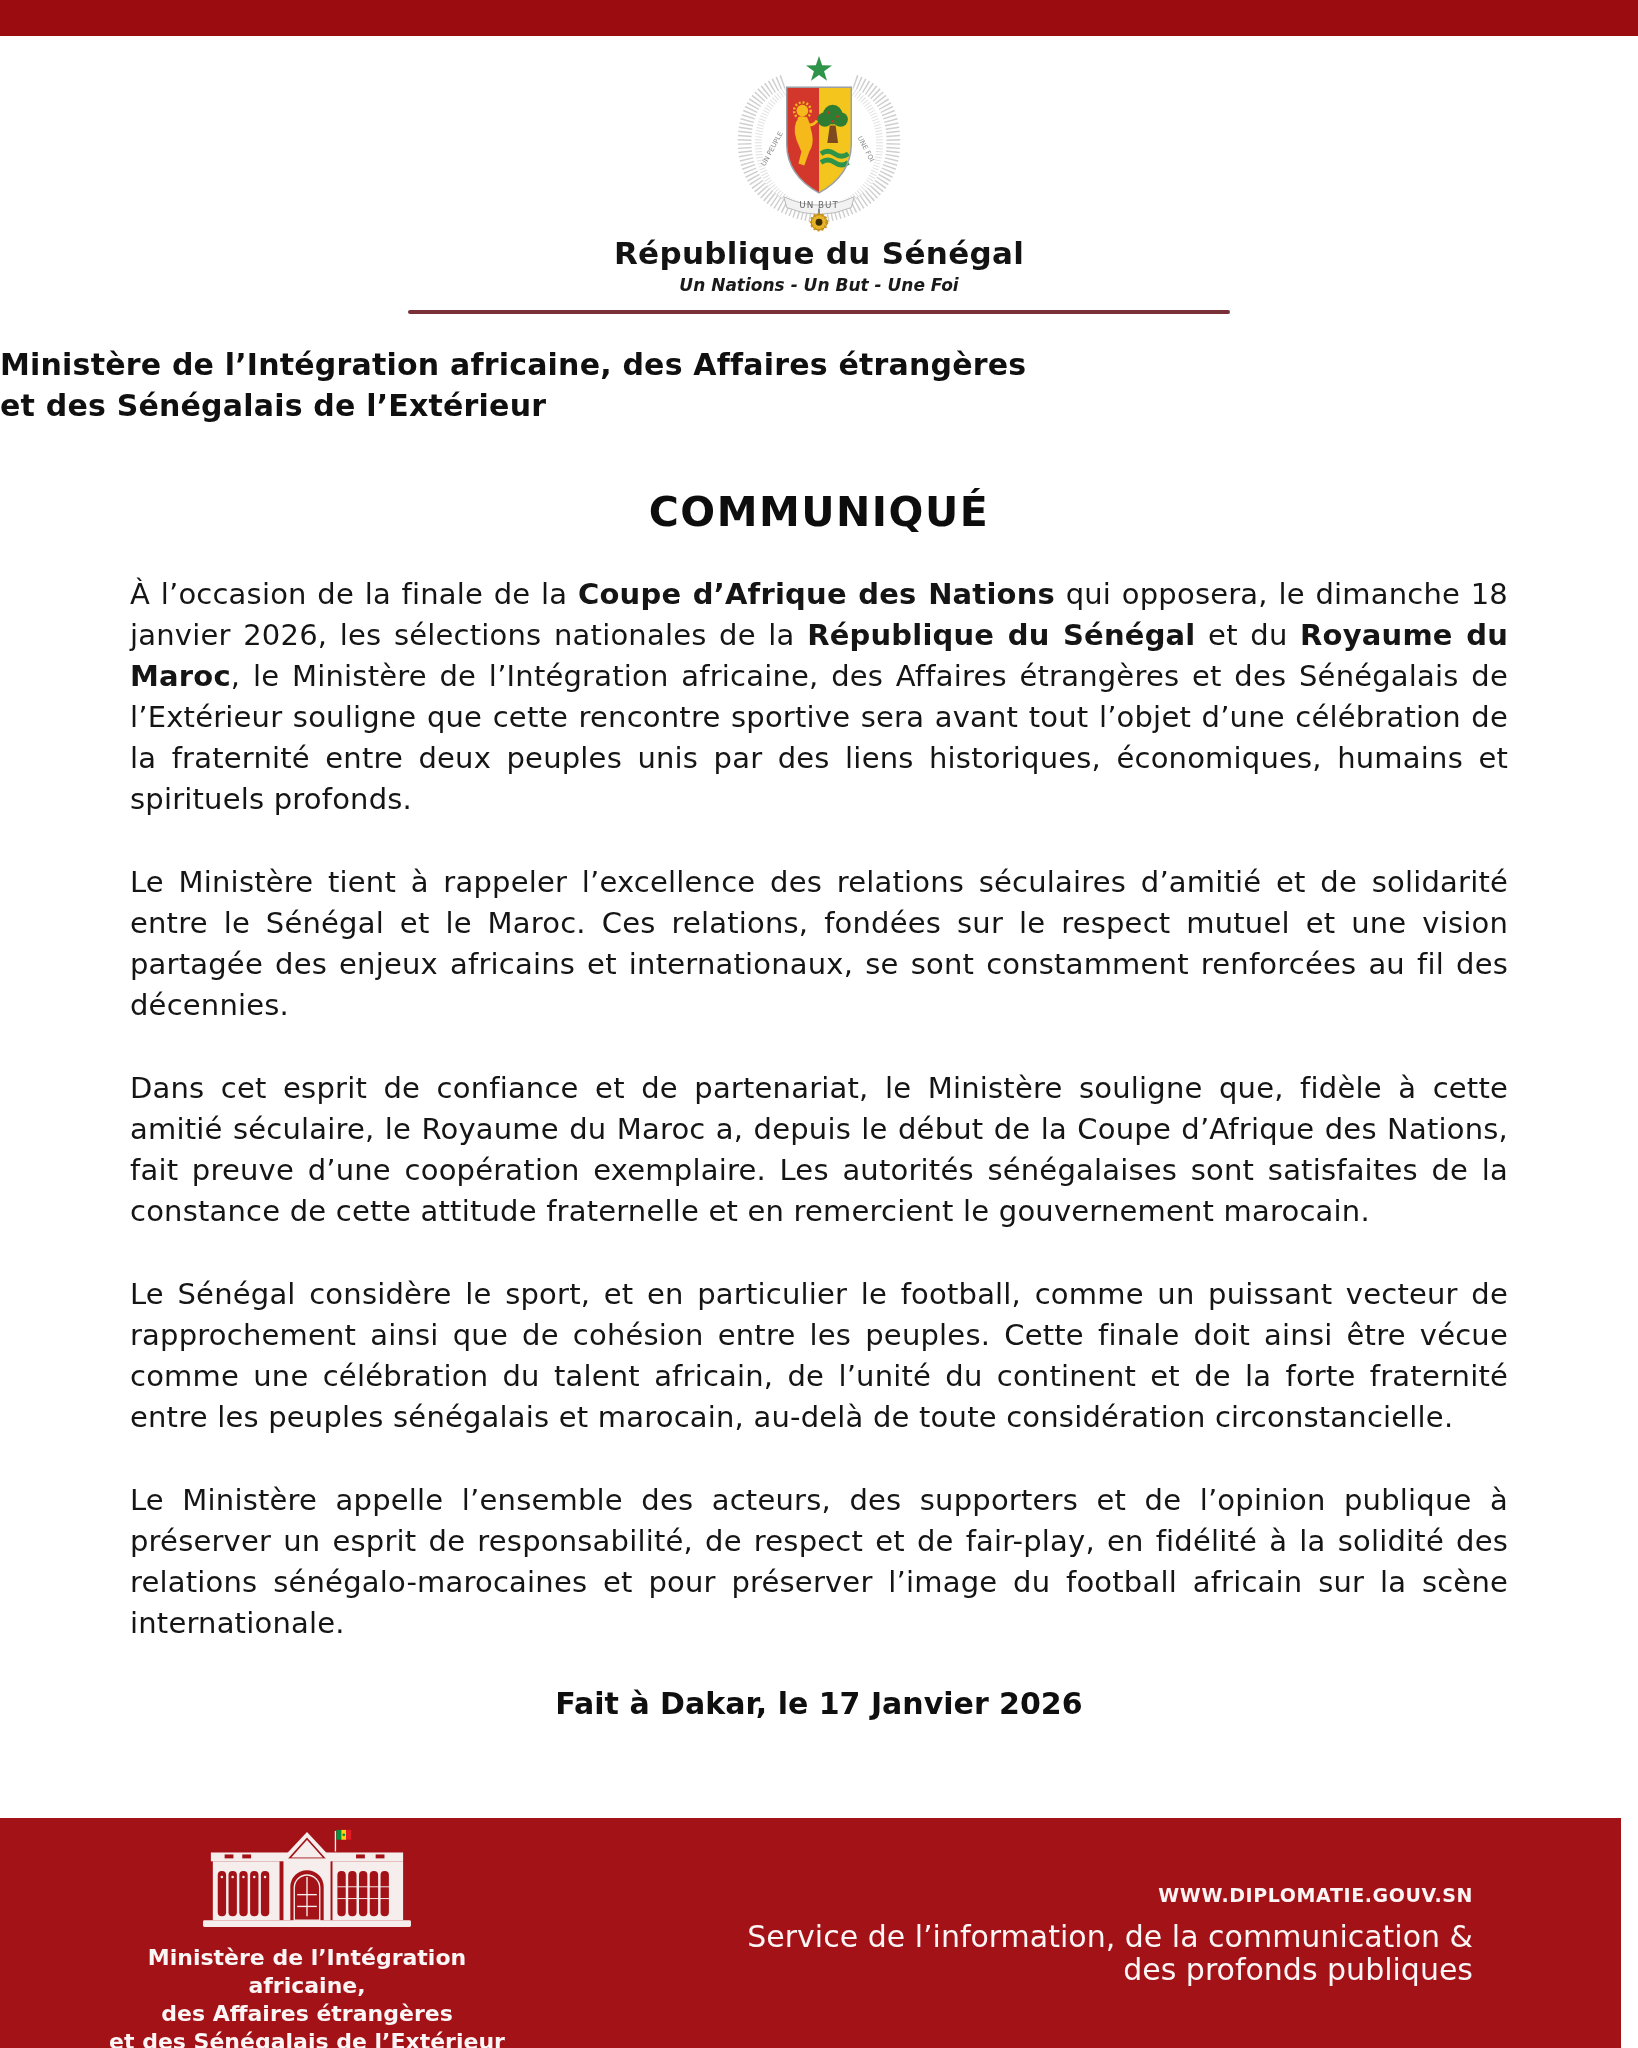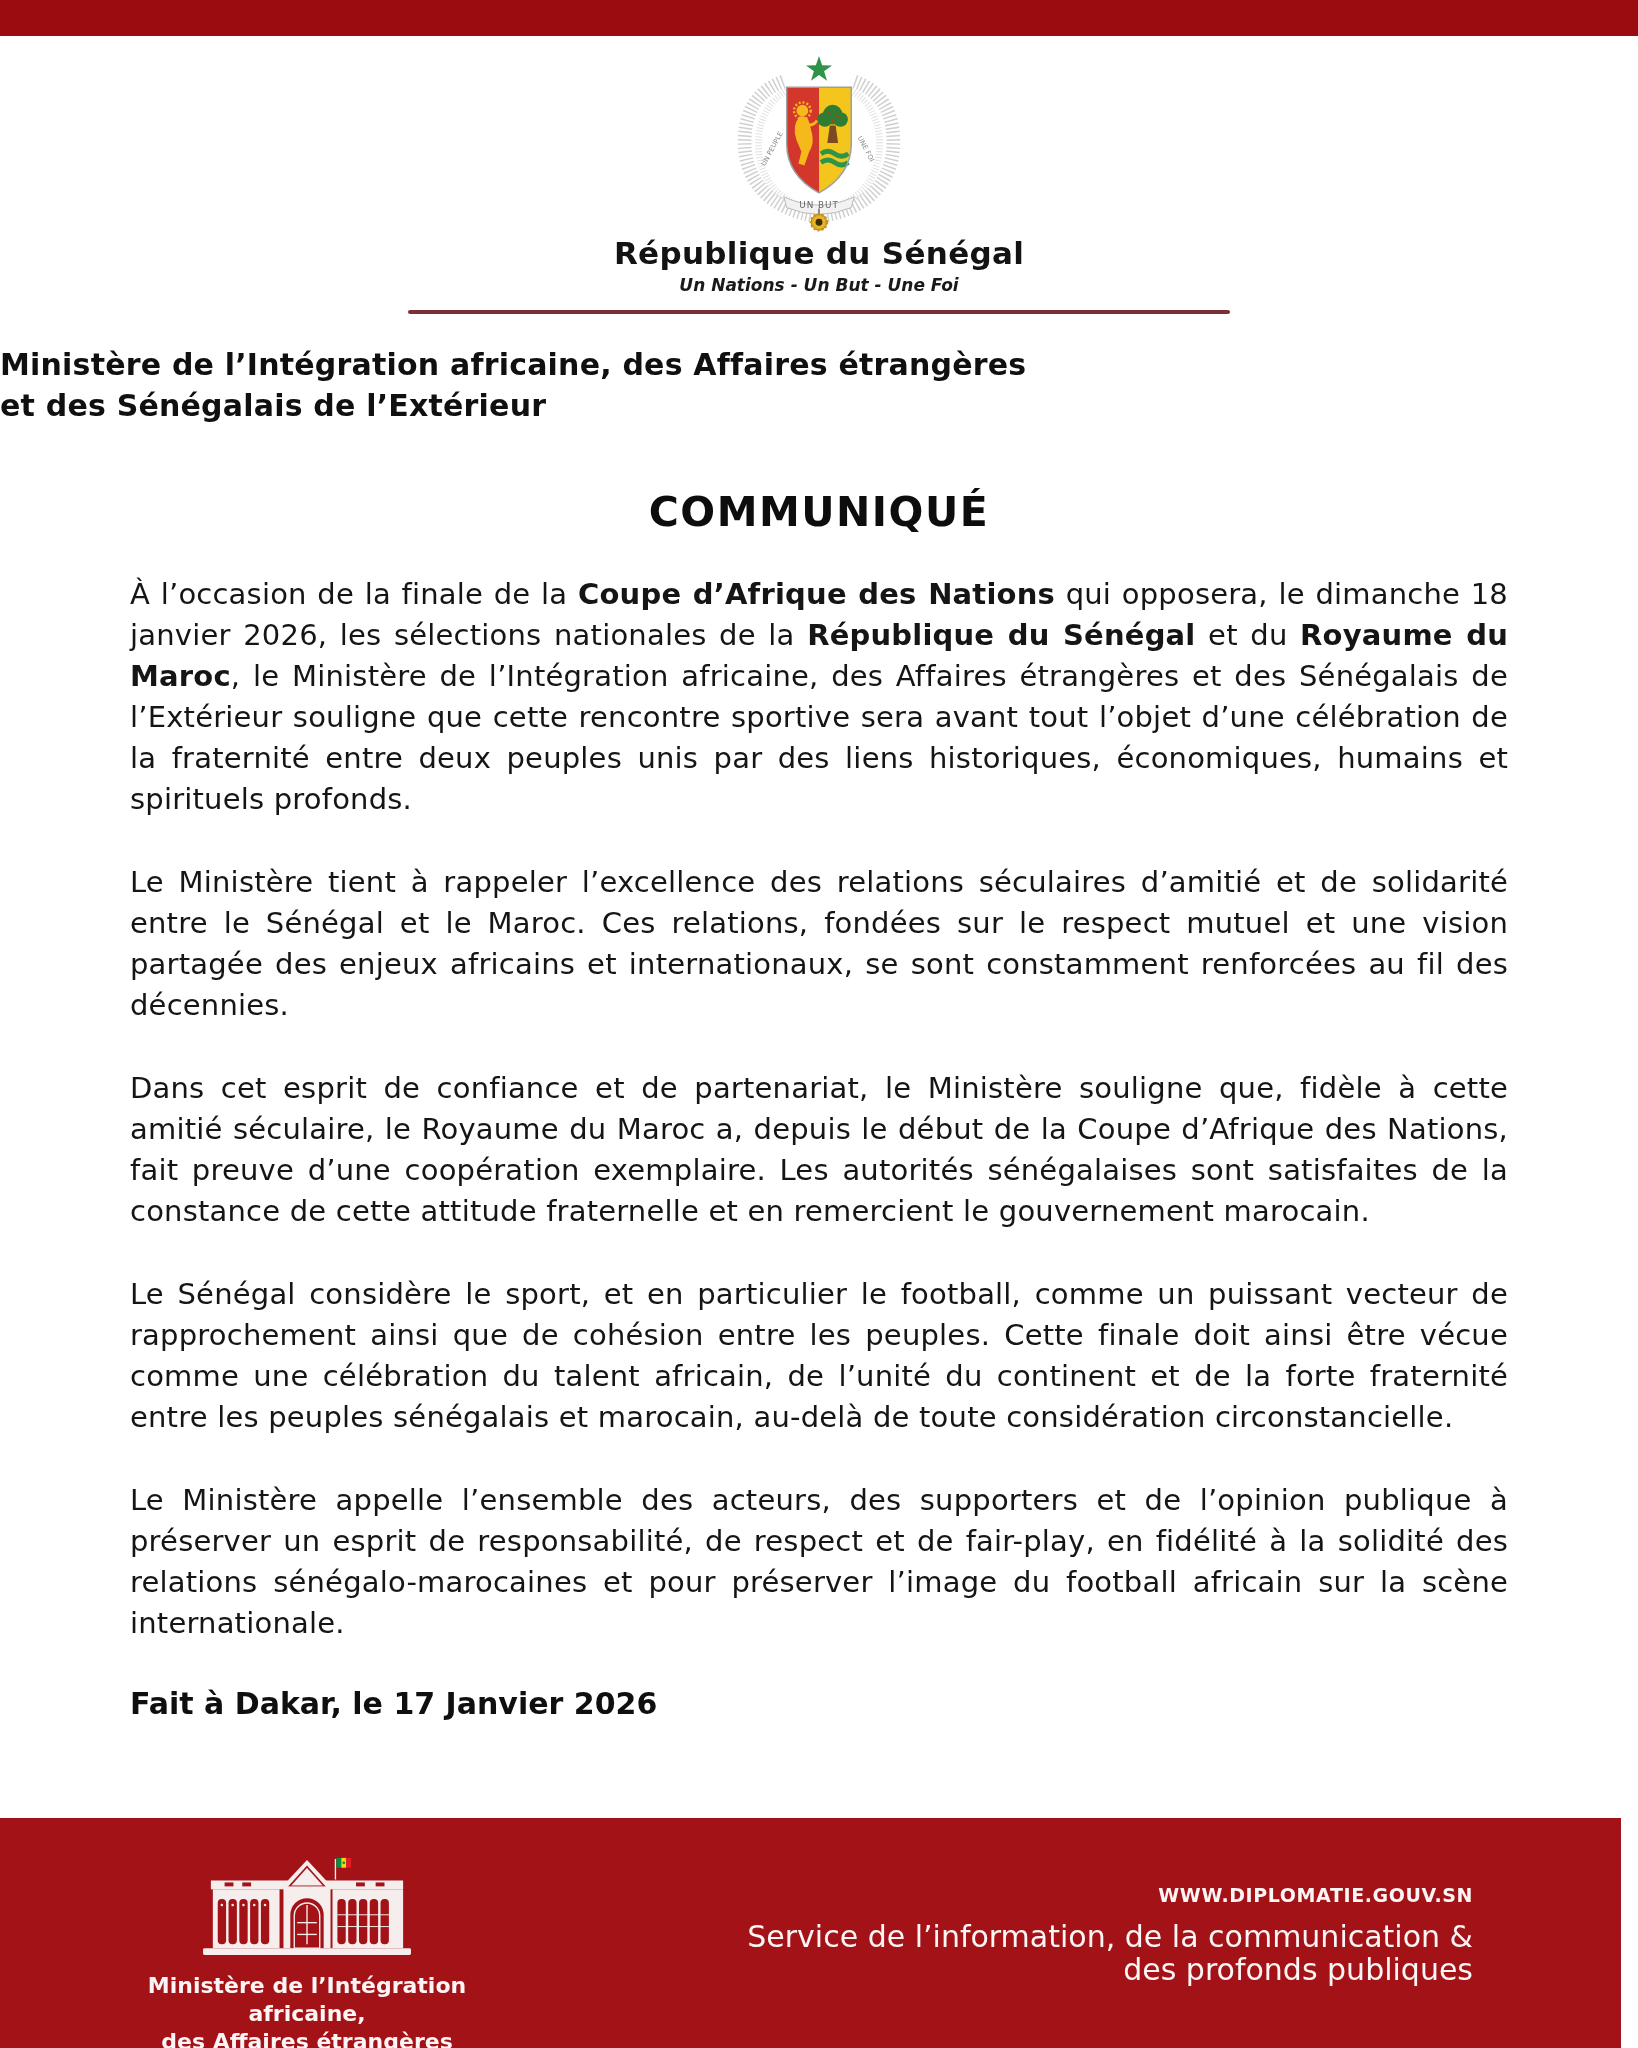--- a/index.html
+++ b/index.html
@@ -45,33 +45,33 @@
   }
   .body-text {
     margin:38px 130px 0;
     font-size:29px; line-height:41px; letter-spacing:0.2px;
     text-align:justify;
   }
   .body-text p { margin:0 0 42px; }
   .body-text .b { font-weight:bold; }
   .dateline {
     margin:4px 130px 0;
-    text-align:left;
+    text-align:center;
     font-size:30px; font-weight:bold; color:#0f0f0f;
   }
   .footer {
     position:absolute; left:0; top:1818px; height:230px;
     width:1621px;
     background:var(--footer,#A31217);
     display:flex; justify-content:space-between;
     color:var(--footer-text,#FBF5F5);
   }
   .footer-left {
     margin-left:92px; width:430px;
-    padding-top:36px; text-align:center;
+    padding-top:8px; text-align:center;
   }
   .footer-ministry {
     margin-top:12px;
     font-size:22px; font-weight:bold; line-height:28px;
   }
   .footer-right {
     text-align:right; margin-right:148px; padding-top:66px;
   }
   .footer-website {
     font-size:19px; font-weight:bold; letter-spacing:0.6px;

